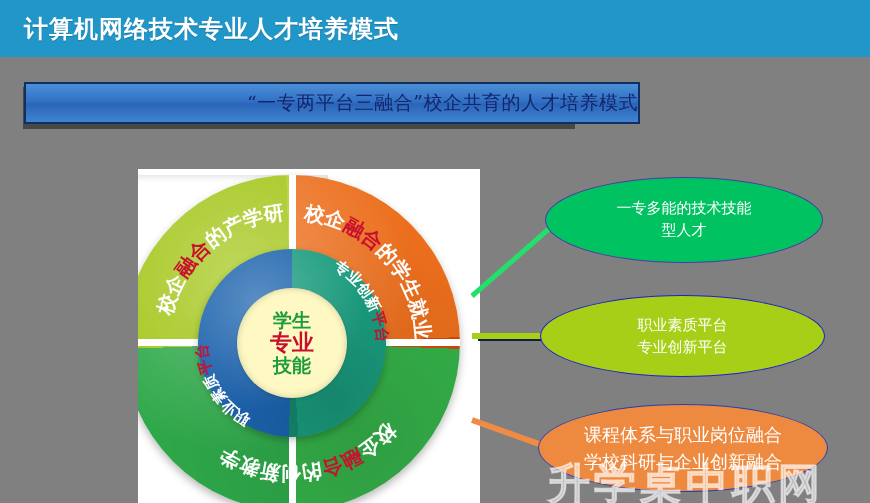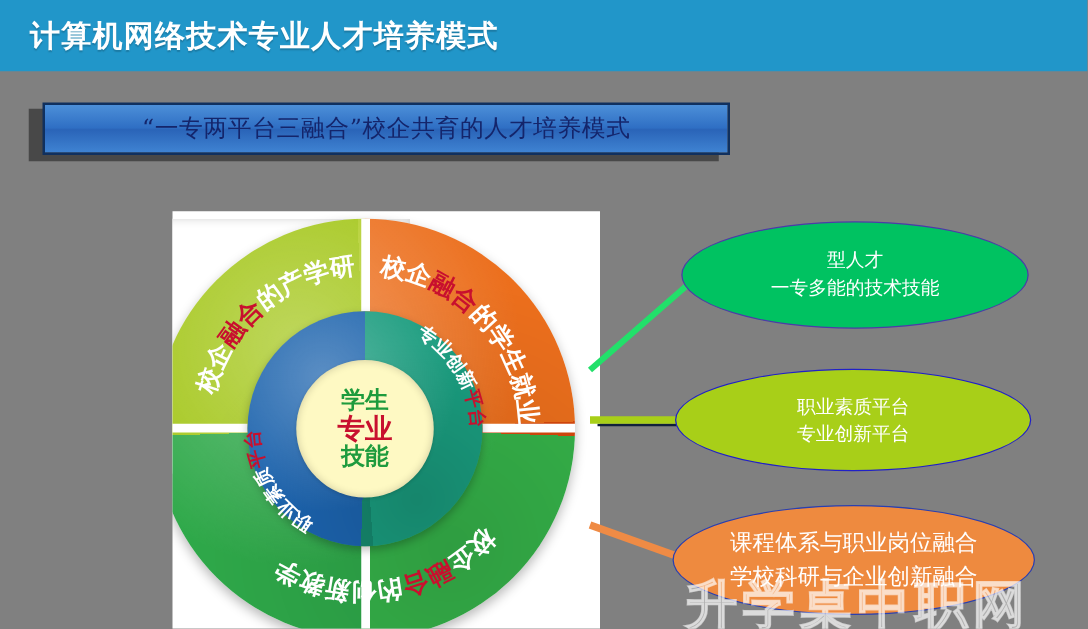--- a/index.html
+++ b/index.html
@@ -26,24 +26,24 @@
 
   
   .subtitle-wrap {
     position: absolute; left: 18px; top: 82px; width: 552px; height: 44px;
   }
   .subtitle-shadow {
     position: absolute; left: 5px; top: 5px; width: 552px; height: 42px;
     background: #1a1a1a; opacity: .55;
   }
   .subtitle-box {
-    position: absolute; left: 16px; top: 0; width: 550px; height: 42px;
+    position: absolute; left: 6px; top: 0; width: 616px; height: 42px;
     background: linear-gradient(180deg, #4c8fd8 0%, #2f6fc4 48%, #2a64b8 52%, #3f83d2 100%);
     border: 2px solid #10305e;
-    display: flex; align-items: center; justify-content: center;
+    display: flex; align-items: center; justify-content: flex-end;
   }
   .subtitle-text {
     color: #14256b; font-size: 19px; font-weight: 500;
     font-family: "DejaVu Serif", "Liberation Serif", serif;
     letter-spacing: .5px; white-space: nowrap;
   }
 
   
   .chart-panel {
     position: absolute; left: 138px; top: 169px; width: 342px; height: 334px;
@@ -240,22 +240,22 @@
 
   <svg class="connectors">
     <line x1="472" y1="296" x2="566" y2="214" stroke="#22e06a" stroke-width="5"></line>
     <line x1="478" y1="340" x2="566" y2="340" stroke="#10203a" stroke-width="2"></line>
     <line x1="472" y1="336" x2="566" y2="336" stroke="#a8cf18" stroke-width="6"></line>
     <line x1="472" y1="420" x2="578" y2="458" stroke="#ef8b45" stroke-width="6"></line>
   </svg>
 
   <div class="callout callout-1">
     <div>
+      <div>一专多能的技术技能</div>
       <div>型人才</div>
-      <div>一专多能的技术技能</div>
     </div>
   </div>
 
   <div class="callout callout-2">
     <div>
       <div>职业素质平台</div>
       <div>专业创新平台</div>
     </div>
   </div>
 

